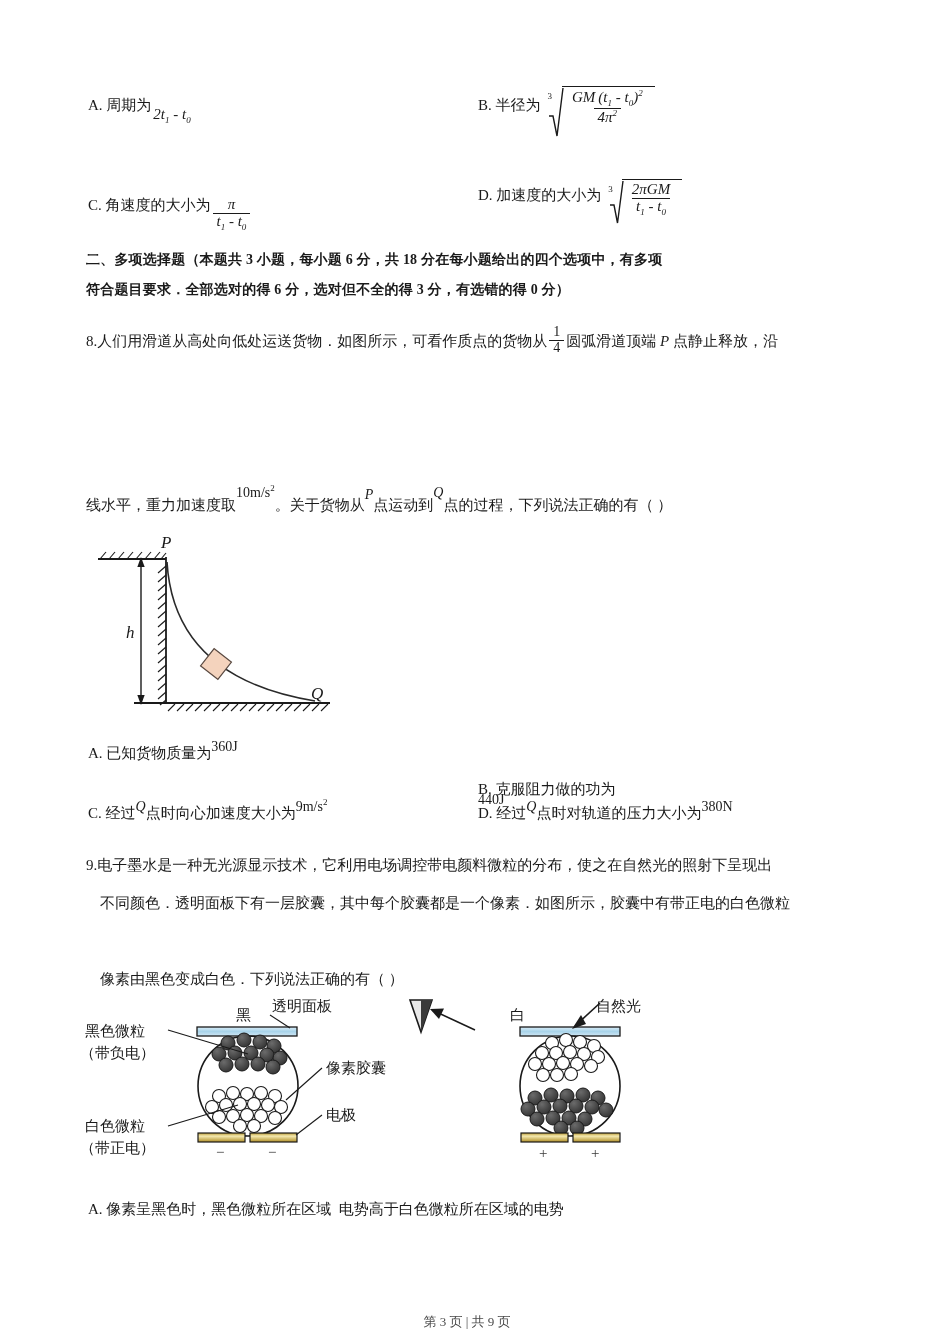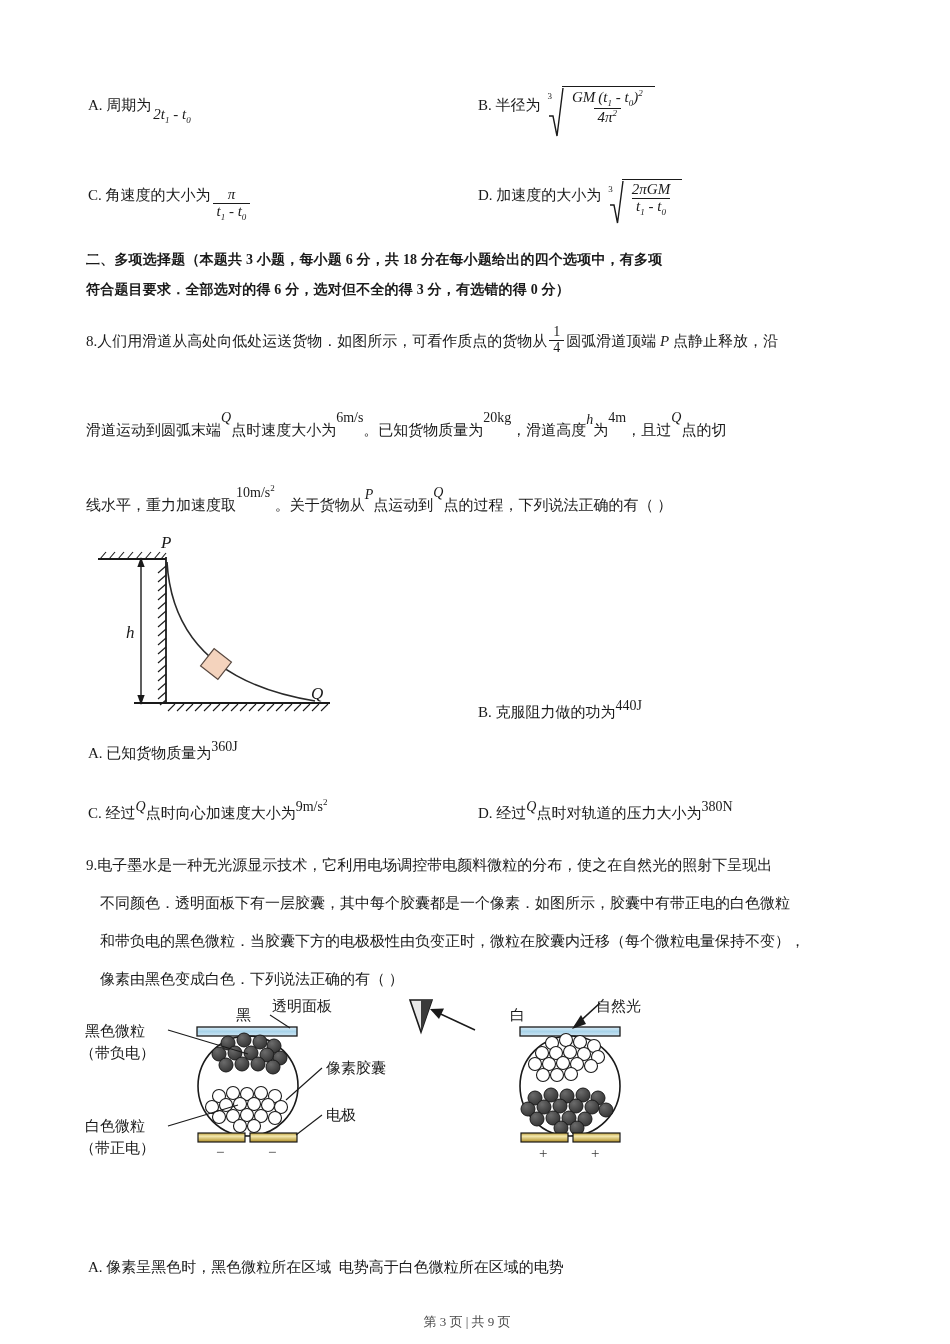--- a/index.html
+++ b/index.html
@@ -114,21 +114,21 @@
       </svg>
       <span style="border-top:1.3px solid #1a1a1a; margin-left:-2px; padding:2px 6px 0 4px; display:inline-block;">
         <span class="frac" style="font-size:15px; top:0;">
           <span class="num ital">GM (t<span class="subsm">1</span> - t<span class="subsm">0</span>)<span class="supsm">2</span></span>
           <span class="den ital">4π<span class="supsm">2</span></span>
         </span>
       </span>
     </span>
   </div>
 
-  <div class="opt-row" style="left:88px; top:186px;text-align:right;">
+  <div class="opt-row" style="left:88px; top:196px;text-align:right;">
     <span>C. 角速度的大小为</span>
     <span class="frac" style="font-size:15px; top:-1px;">
       <span class="num ital">π</span>
       <span class="den ital">t<span class="subsm">1</span> - t<span class="subsm">0</span></span>
     </span>
   </div>
 
   <div class="opt-row" style="left:478px; top:186px;">
     <span>D. 加速度的大小为</span>
     <span class="radical" style="top:-13px; margin-left:3px;">
@@ -150,23 +150,20 @@
     <div>符合题目要求．全部选对的得 6 分，选对但不全的得 3 分，有选错的得 0 分）</div>
   </div>
 
   <div class="qtext" style="left:86px; top:324px;">
     <span>8.</span><span>人们用滑道从高处向低处运送货物．如图所示，可看作质点的货物从</span><span class="frac" style="top:-2px;">
         <span class="num">1</span>
         <span class="den">4</span>
       </span><span>圆弧滑道顶端</span>&nbsp;<span class="ital">P</span>&nbsp;<span>点静止释放，沿</span>
   </div>
 
-  <div class="qtext" style="left:86px; top:408px;">
-    <span>滑道运动到圆弧末端</span><span class="ital sup-val">Q</span><span>点时速度大小为</span><span class="sup-val">6m/s</span><span>。已知货物质量为</span><span class="sup-val">20kg</span><span>，滑道高度</span><span class="ital sup-val" style="top:-5px;">h</span><span>为</span><span class="sup-val">4m</span><span>，且过</span><span class="ital sup-val">Q</span><span>点的切</span>
-  </div>
 
   <div class="qtext" style="left:86px; top:478px;">
     <span>线水平，重力加速度取</span><span class="sup-val"><span>10m/s</span><span class="supsm">2</span></span><span>。关于货物从</span><span class="ital sup-val" style="top:-5px;">P</span><span>点运动到</span><span class="ital sup-val">Q</span><span>点的过程，下列说法正确的有（    ）</span>
   </div>
 
   <div class="fig" style="left:90px; top:528px;">
     <svg width="280" height="196" viewBox="0 0 280 196">
       <defs>
         <pattern id="hatchTop" width="9" height="9" patternUnits="userSpaceOnUse" patternTransform="rotate(-45)">
           <line x1="0" y1="0" x2="0" y2="9" stroke="#1a1a1a" stroke-width="1.2"></line>
@@ -241,21 +238,21 @@
       <text x="71" y="20" font-size="17" font-style="italic" fill="#1a1a1a">P</text>
       <text x="221" y="171" font-size="17" font-style="italic" fill="#1a1a1a">Q</text>
     </svg>
   </div>
 
   <div class="opt-row" style="left:88px; top:744px;">
     <span>A. 已知货物质量为</span>
       <span class="sup-val">360J</span>
   </div>
 
-  <div class="opt-row" style="left:478px; top:703px;">
+  <div class="opt-row" style="left:478px; top:780px;flex-direction:column;">
     <span>B. 克服阻力做的功为</span>
       <span class="sup-val">440J</span>
   </div>
 
   <div class="opt-row" style="left:88px; top:804px;">
     <span>C. 经过</span>
       <span class="ital sup-val">Q</span>
       <span>点时向心加速度大小为</span>
       <span class="sup-val"><span>9m/s</span><span class="supsm">2</span></span>
   </div>
@@ -265,23 +262,20 @@
       <span class="ital sup-val">Q</span>
       <span>点时对轨道的压力大小为</span>
       <span class="sup-val">380N</span>
   </div>
 
   <div class="qtext" style="left:86px; top:848px;">
     <span>9.</span><span>电子墨水是一种无光源显示技术，它利用电场调控带电颜料微粒的分布，使之在自然光的照射下呈现出</span>
   </div>
   <div class="qtext" style="left:100px; top:886px;">
     <span>不同颜色．透明面板下有一层胶囊，其中每个胶囊都是一个像素．如图所示，胶囊中有带正电的白色微粒</span>
-  </div>
-  <div class="qtext" style="left:100px; top:924px;">
-    <span>和带负电的黑色微粒．当胶囊下方的电极极性由负变正时，微粒在胶囊内迁移（每个微粒电量保持不变），</span>
   </div>
   <div class="qtext" style="left:100px; top:962px;">
     <span>像素由黑色变成白色．下列说法正确的有（    ）</span>
   </div>
 
   <div class="fig" style="left:80px; top:998px;">
     <svg width="620" height="180" viewBox="0 0 620 180">
       <defs>
         <linearGradient id="panelGrad" x1="0" y1="0" x2="0" y2="1">
           <stop offset="0%" stop-color="#d8ecf7"></stop>
@@ -417,19 +411,19 @@
       <polygon points="350,11 364,10.5 359,21" fill="#1a1a1a"></polygon>
 
       <line x1="520" y1="5" x2="495" y2="28" stroke="#1a1a1a" stroke-width="1.6"></line>
       <polygon points="492,31 506,26 501,17" fill="#1a1a1a"></polygon>
 
       <text x="430" y="22" font-size="15" fill="#1a1a1a">白</text>
       <text x="516" y="13" font-size="15" fill="#1a1a1a">自然光</text>
     </svg>
   </div>
 
-  <div class="opt-row" style="left:88px; top:1258px;justify-content:space-between;">
+  <div class="opt-row" style="left:88px; top:1200px;justify-content:space-between;">
     <span>A. 像素呈黑色时，黑色微粒所在区域</span>&nbsp;&nbsp;<span>电势高于白色微粒所在区域的电势</span>
   </div>
 
   <div class="footer" style="top:1313px;">第 3 页 | 共 9 页</div>
 
 </div>
 
 </body></html>

